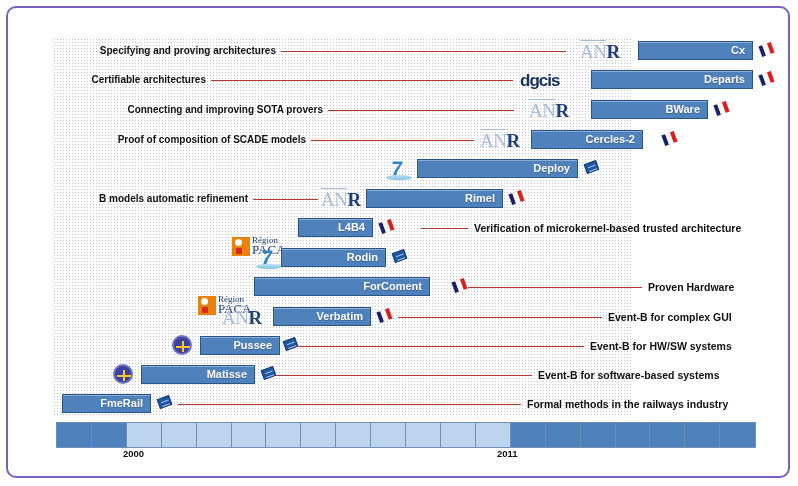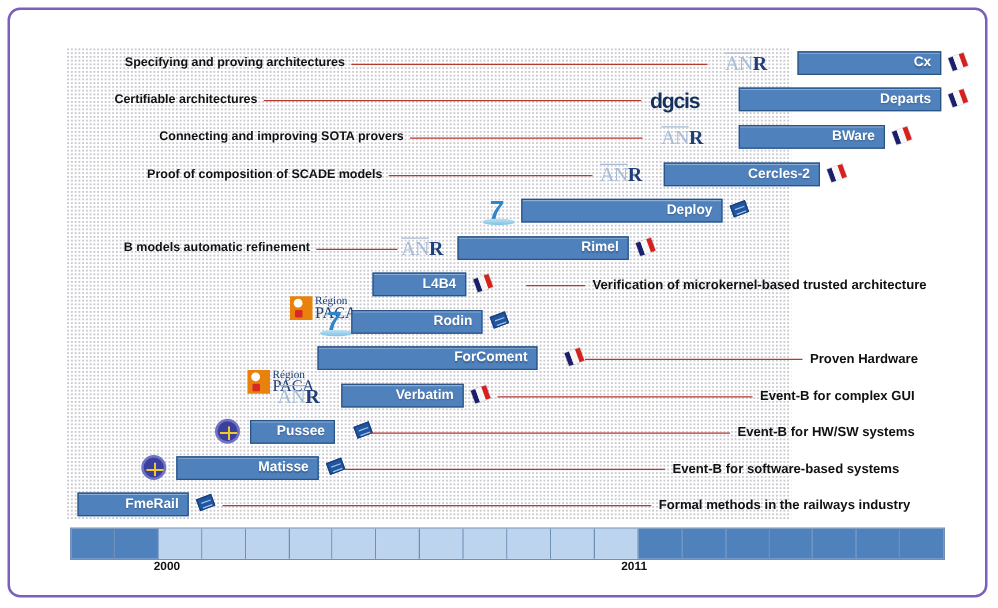--- a/index.html
+++ b/index.html
@@ -31,21 +31,21 @@
   
   .bar{position:absolute;height:19px;background:#4f81bd;
        border:1px solid #2a5485;box-sizing:border-box;
        box-shadow:inset 0 1px 0 rgba(255,255,255,.35);}
   .bar span{position:absolute;right:7px;top:0;line-height:17px;
             color:#ffffff;font-size:11px;font-weight:bold;white-space:nowrap;
             text-shadow:0 1px 1px rgba(0,0,0,.25);}
 
   
   .logo{position:absolute;}
-  .anr{font-family:"Liberation Serif",serif;font-size:16px;line-height:19px;
+  .anr{font-family:"Liberation Serif",serif;font-size:19px;line-height:19px;
        letter-spacing:-0.5px;white-space:nowrap;}
   .anr i{font-style:normal;color:#a8bcd8;border-top:1.5px solid #a8bcd8;padding-top:0px;}
   .anr b{font-style:normal;color:#1f3f78;font-weight:bold;}
   .dgcis{font-family:"Liberation Sans",sans-serif;font-weight:bold;font-size:17px;
          color:#16305c;letter-spacing:-1px;line-height:19px;}
 
   .paca{width:62px;height:21px;position:absolute;margin-top:19px;}
   .paca .sq{position:absolute;left:0;top:1px;width:18px;height:19px;background:#e8820c;}
   .paca .sq:after{content:"";position:absolute;left:3px;top:2px;width:7px;height:7px;
                   border-radius:50%;background:#fff;}
@@ -142,21 +142,21 @@
       <div class="r"></div>
     </div>
   </div>
 
   <div class="row" style="top:121px">
     <div class="ltext" style="left:0;width:298px">Proof of composition of SCADE models</div>
     <div class="rule" style="left:303px;width:163px;top:11px"></div>
     <div class="logo anr" style="left:472px;top:2px">
       <i>AN</i><b>R</b>
     </div>
-    <div class="bar" style="left:523px;width:125px;top:1px">
+    <div class="bar" style="left:523px;width:112px;top:1px">
       <span>Cercles-2</span>
     </div>
     <div class="flag" style="left:655px;top:4px">
       <div class="b"></div>
       <div class="w"></div>
       <div class="r"></div>
     </div>
   </div>
 
   <div class="row" style="top:150px">
@@ -244,21 +244,21 @@
       <div class="b"></div>
       <div class="w"></div>
       <div class="r"></div>
     </div>
     <div class="rule" style="left:390px;width:204px;top:11px"></div>
     <div class="rtext" style="left:600px">Event-B for complex GUI</div>
   </div>
 
   <div class="row" style="top:327px">
     <div class="logo eucircle" style="left:164px;top:0px"></div>
-    <div class="bar" style="left:192px;width:68px;top:1px">
+    <div class="bar" style="left:192px;width:80px;top:1px">
       <span>Pussee</span>
     </div>
     <div class="lozenge" style="left:276px;top:4px"></div>
     <div class="rule" style="left:288px;width:288px;top:11px"></div>
     <div class="rtext" style="left:582px">Event-B for HW/SW systems</div>
   </div>
 
   <div class="row" style="top:356px">
     <div class="logo eucircle" style="left:105px;top:0px"></div>
     <div class="bar" style="left:133px;width:114px;top:1px">

